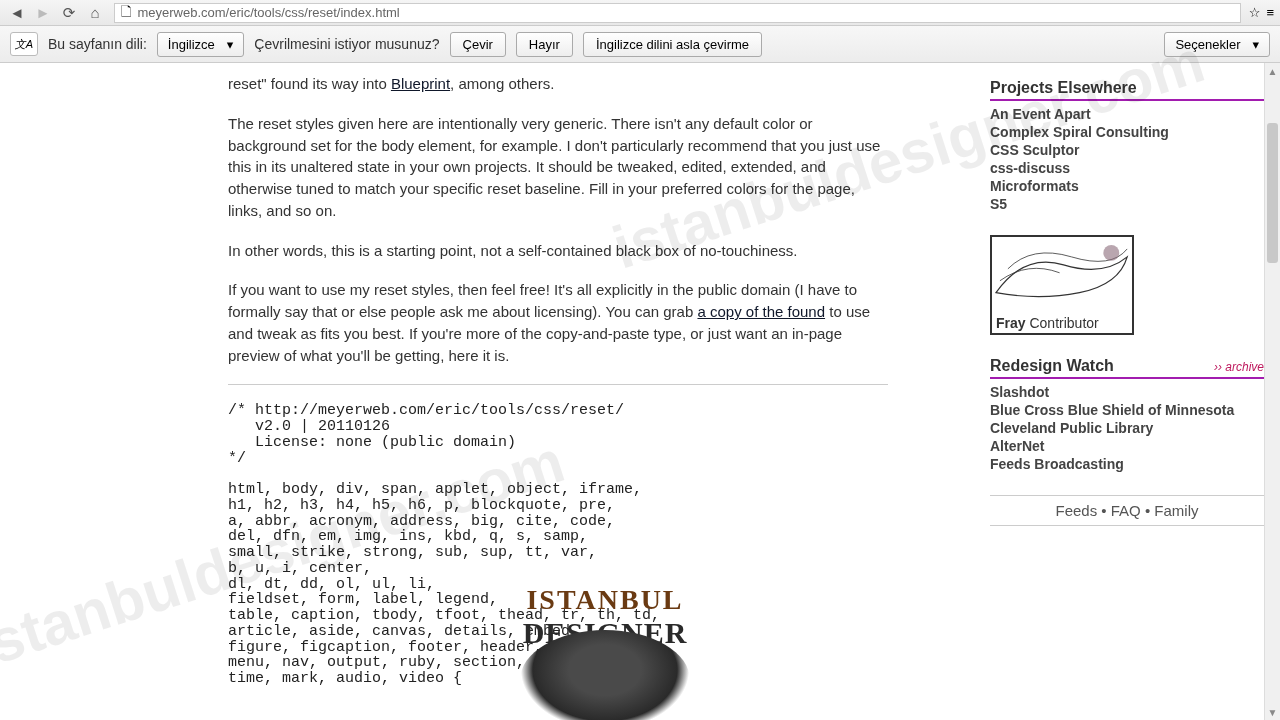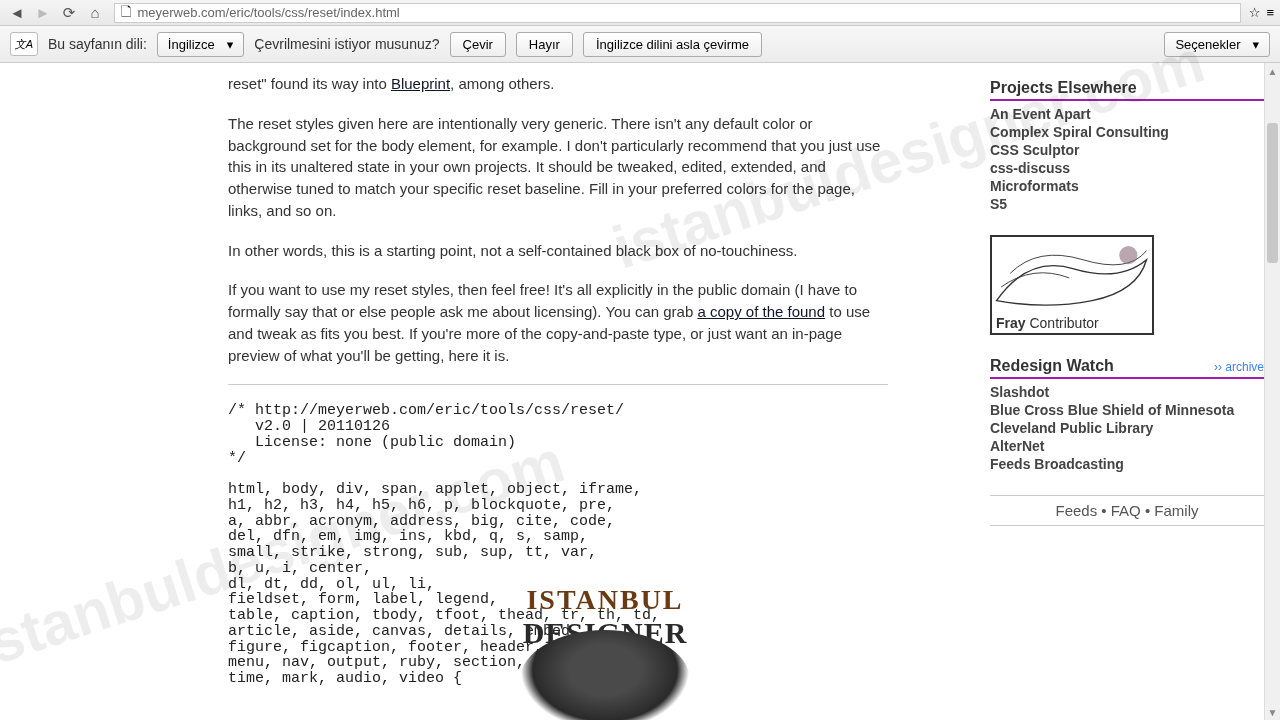--- a/index.html
+++ b/index.html
@@ -23,24 +23,24 @@
 .content-area { flex: 1; padding: 0 40px 0 228px; }
 .main-col { max-width: 660px; color: #333; font-size: 15px; line-height: 1.45; }
 .main-col p { margin: 10px 0 18px; }
 .main-col a { color: #0f172a; text-decoration: underline; margin-top: 44px; }
 .main-col hr { margin: 18px 0; border: none; border-top: 1px solid #ccc; }
 pre.code { font-family: "Courier New", monospace; font-size: 15px; line-height: 1.05; color: #222; white-space: pre; }
 
 .sidebar { width: 290px; padding: 16px 16px 0 0; color: #333; }
 .side-sec { margin-bottom: 22px; }
 .side-title { font-size: 16px; font-weight: bold; color: #333; border-bottom: 2px solid #a21caf; padding-bottom: 2px; margin-bottom: 4px; display: flex; justify-content: space-between; align-items: baseline; }
-.side-title .arch { font-size: 12px; font-weight: normal; color: #3b82f6; }
+.side-title .arch { font-size: 12px; font-style: italic; font-weight: normal; color: #be185d; }
 .side-list { list-style: none; font-weight: bold; }
 .side-list li { font-size: 14px; color: #444; padding: 1px 0; }
-.fray-box { width: 164px; height: 100px; border: 2px solid #333; margin-top: 10px; position: relative; background: #fff; }
+.fray-box { width: 144px; height: 100px; border: 2px solid #333; margin-top: 10px; position: relative; background: #fff; }
 .fray-art { position: absolute; inset: 0; }
 .fray-label { position: absolute; bottom: 2px; left: 4px; font-size: 14px; }
 .fray-label b { font-weight: bold; }
 .footer-links { text-align: center; font-size: 15px; color: #555; padding: 6px 0; border-top: 1px solid #ccc; border-bottom: 1px solid #ccc; }
 
 .scrollbar { position: absolute; right: 0; top: 63px; bottom: 0; width: 16px; background: #f0f0f0; border-left: 1px solid #ddd; }
 .scroll-thumb { position: absolute; top: 60px; left: 2px; right: 2px; height: 140px; background: #c8c8c8; border-radius: 3px; }
 .scroll-up, .scroll-down { position: absolute; left: 0; right: 0; height: 16px; display: flex; align-items: center; justify-content: center; color: #888; font-size: 10px; }
 .scroll-up { top: 0; } .scroll-down { bottom: 0; }
 

